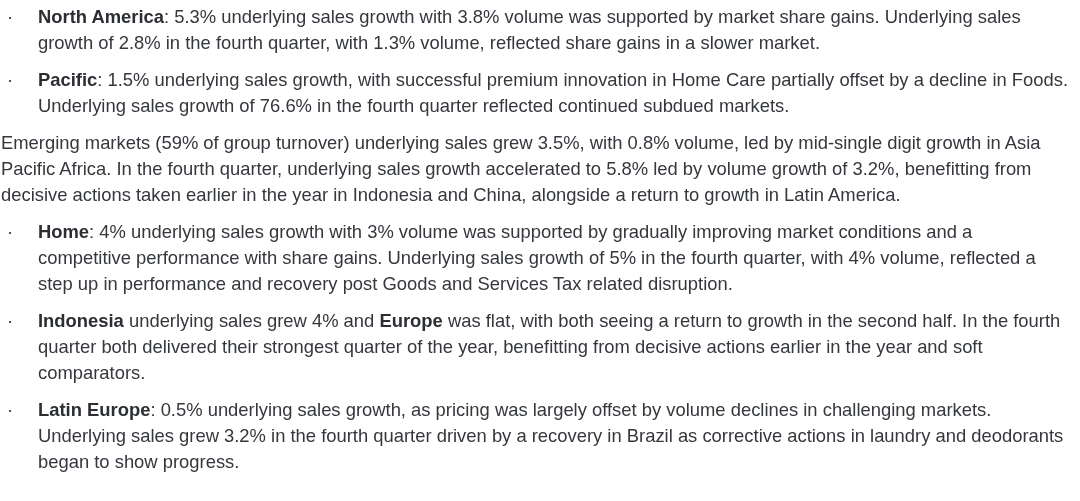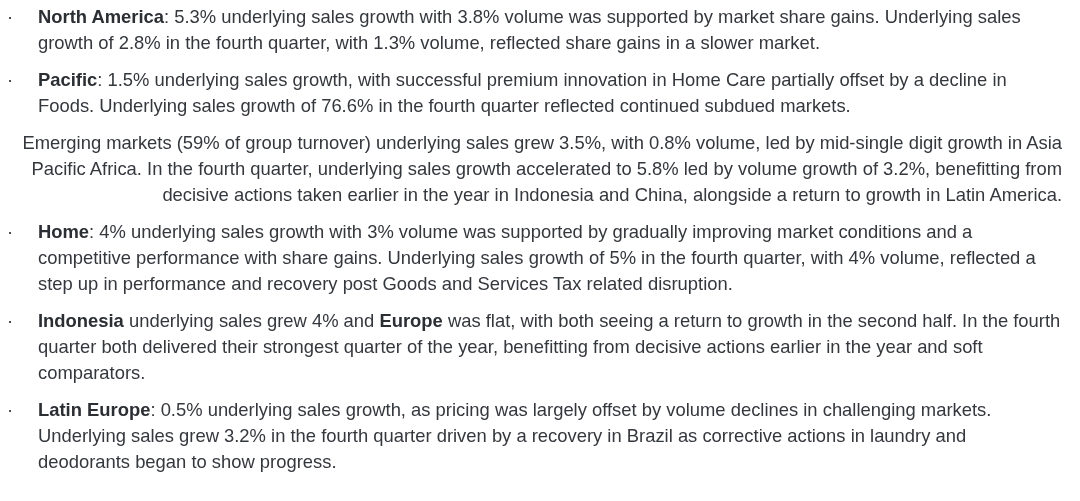--- a/index.html
+++ b/index.html
@@ -31,25 +31,24 @@
   }
   .marker {
     flex: 0 0 38px;
     box-sizing: border-box;
     padding-left: 7px;
     color: #34373c;
     user-select: none;
   }
   .text {
     flex: 1 1 auto;
-    padding-right: 18px;
+    padding-right: 11px;
   }
   .paragraph .text {
     padding-left: 1px;
-    text-align: right;
   }
   strong {
     font-weight: 700;
     color: #2b2e33;
   }
 </style>
 </head>
 <body>
 
 <div class="page">

